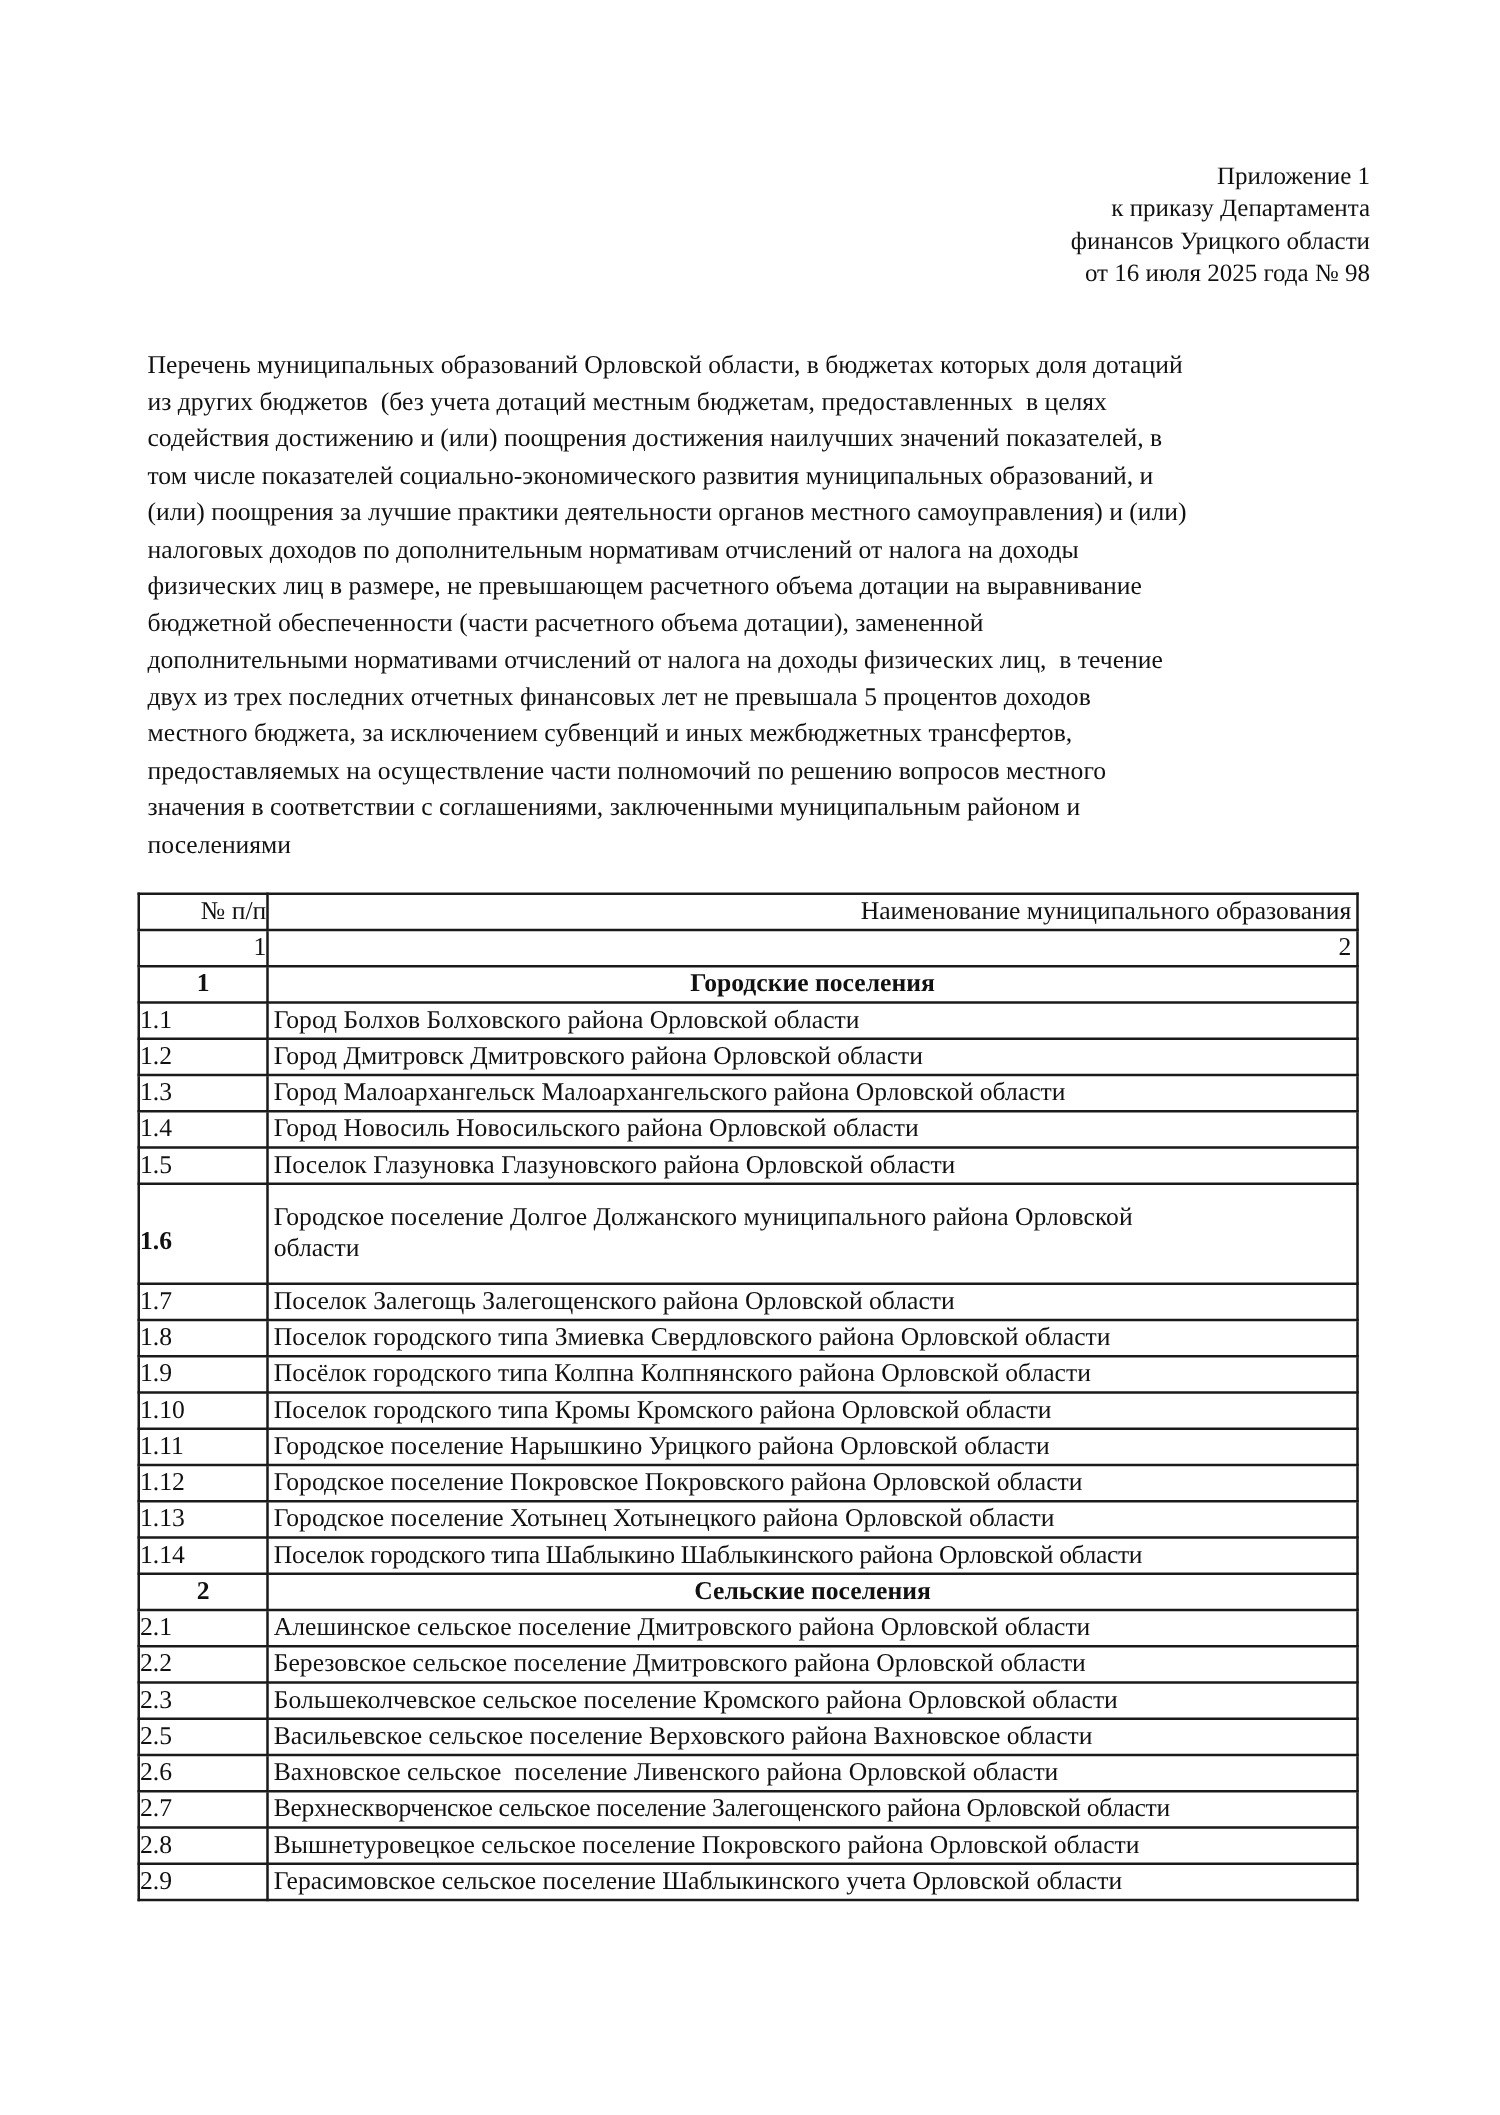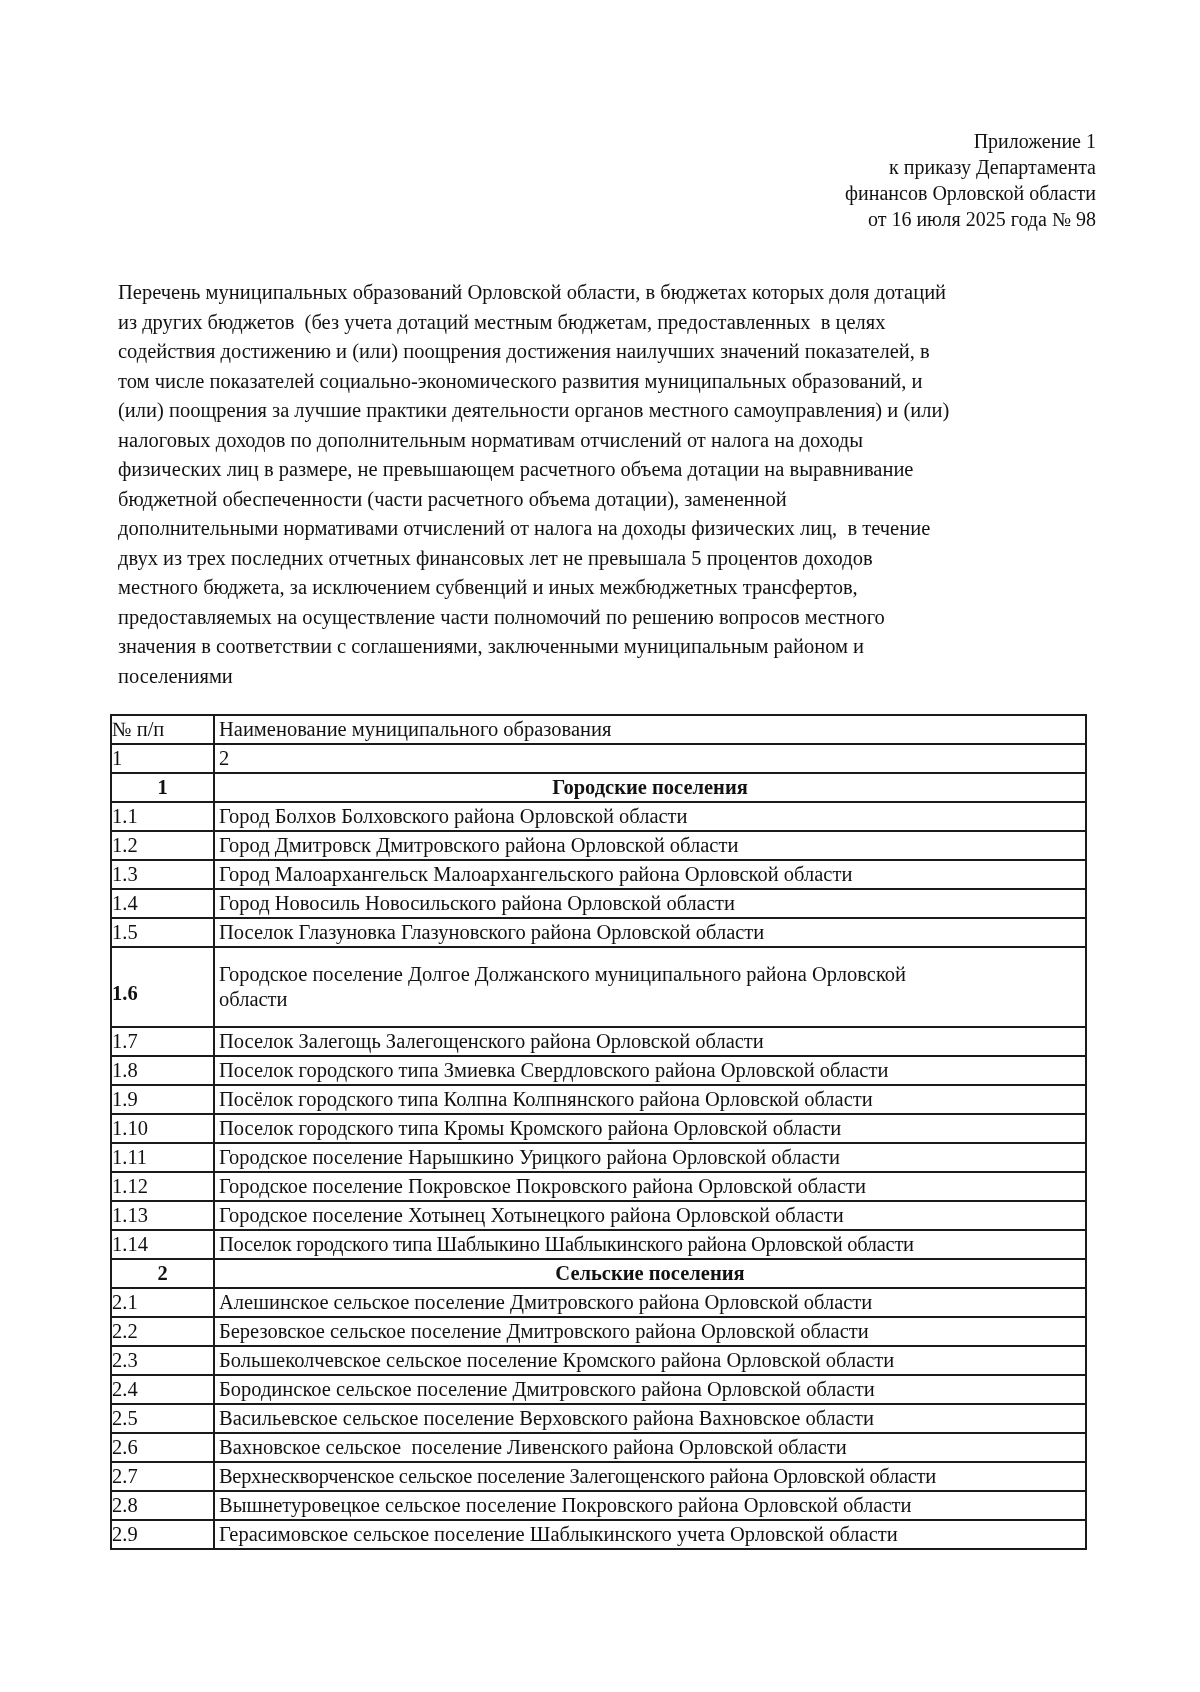--- a/index.html
+++ b/index.html
@@ -21,32 +21,32 @@
       width: 977px; border-collapse: collapse;
       font-size: 20.5px;
     }
     table.list td {
       border: 2px solid #1a1a1a;
       height: 27px; line-height: 25px;
       padding: 0 4px;
       vertical-align: middle;
     }
     table.list td.num { width: 101px; text-align: left; padding: 0; }
-    table.list tr.head td, table.list tr.cols td { text-align: left; margin-top: 39px; }
+    table.list tr.head td, table.list tr.cols td { text-align: right; margin-top: 39px; }
     table.list tr.section td { font-weight: bold; text-align: center; }
     table.list tr.tall td { height: 58px; line-height: 25px; }
     table.list tr.tall td.num { vertical-align: bottom; padding-bottom: 20px; font-weight: bold; }
   </style>
 </head>
 <body>
 
 <div class="appendix">
   <div>Приложение 1</div>
   <div>к приказу Департамента</div>
-  <div>финансов Орловской области</div>
+  <div>финансов Урицкого области</div>
   <div>от 16 июля 2025 года № 98</div>
 </div>
 
 <div class="title">
   <div>Перечень муниципальных образований Орловской области, в бюджетах которых доля дотаций</div>
   <div style="white-space:pre">из других бюджетов  (без учета дотаций местным бюджетам, предоставленных  в целях</div>
   <div>содействия достижению и (или) поощрения достижения наилучших значений показателей, в</div>
   <div>том числе показателей социально-экономического развития муниципальных образований, и</div>
   <div>(или) поощрения за лучшие практики деятельности органов местного самоуправления) и (или)</div>
   <div>налоговых доходов по дополнительным нормативам отчислений от налога на доходы</div>
@@ -142,24 +142,20 @@
       </tr>
   <tr>
         <td class="num">2.2</td>
         <td>Березовское сельское поселение Дмитровского района Орловской области</td>
       </tr>
   <tr>
         <td class="num">2.3</td>
         <td>Большеколчевское сельское поселение Кромского района Орловской области</td>
       </tr>
   <tr>
-        <td class="num">2.4</td>
-        <td>Бородинское сельское поселение Дмитровского района Орловской области</td>
-      </tr>
-  <tr>
         <td class="num">2.5</td>
         <td>Васильевское сельское поселение Верховского района Вахновское области</td>
       </tr>
   <tr>
         <td class="num">2.6</td>
         <td style="white-space:pre">Вахновское сельское  поселение Ливенского района Орловской области</td>
       </tr>
   <tr>
         <td class="num">2.7</td>
         <td style="white-space:nowrap;letter-spacing:-0.3px">Верхнескворченское сельское поселение Залегощенского района Орловской области</td>

